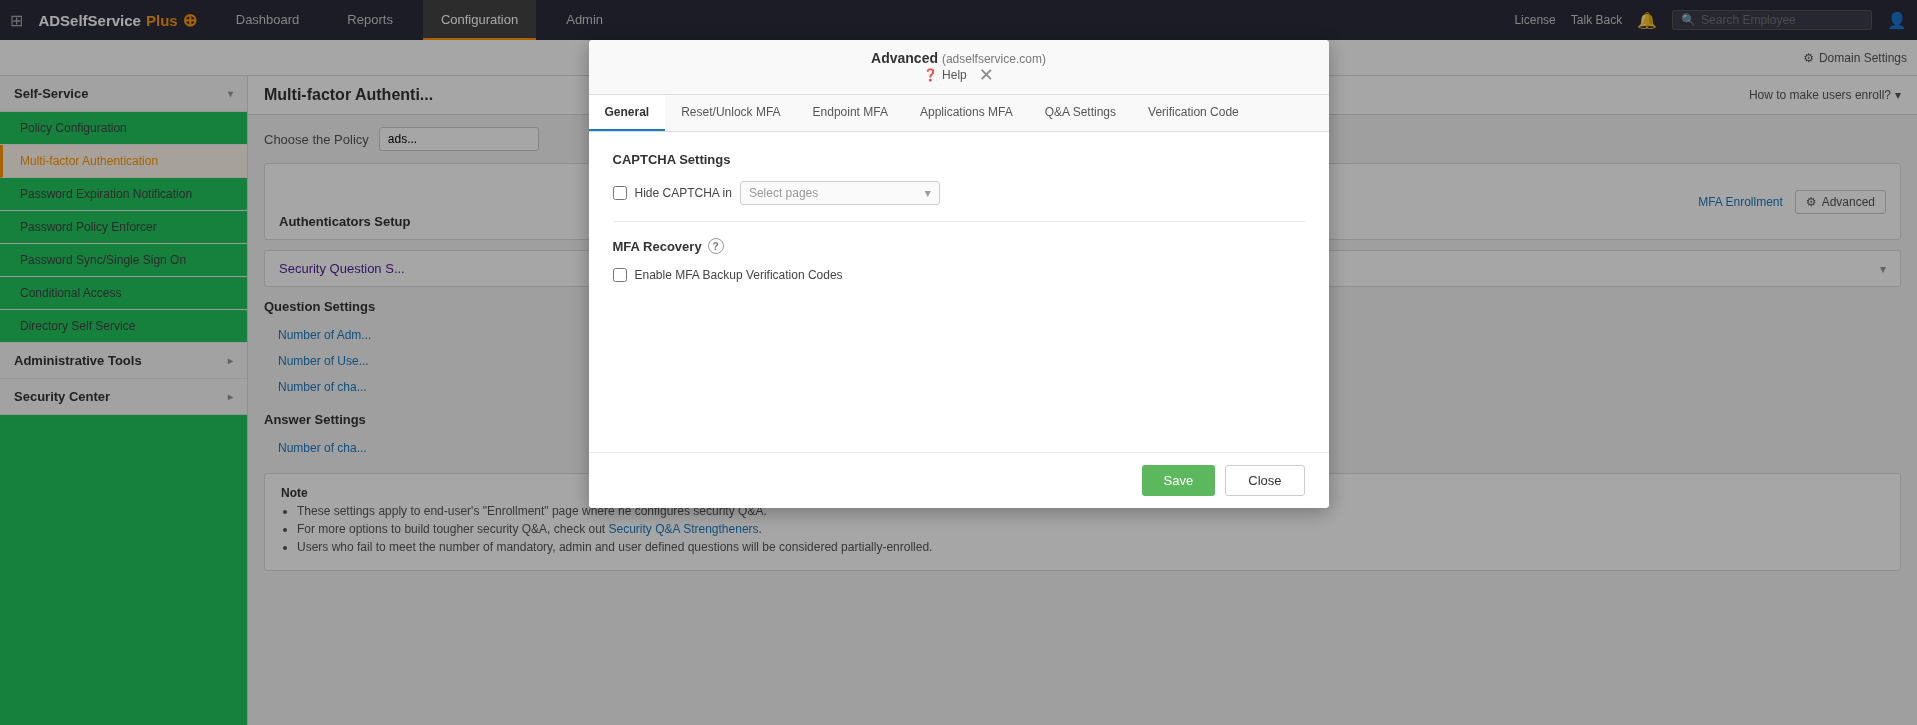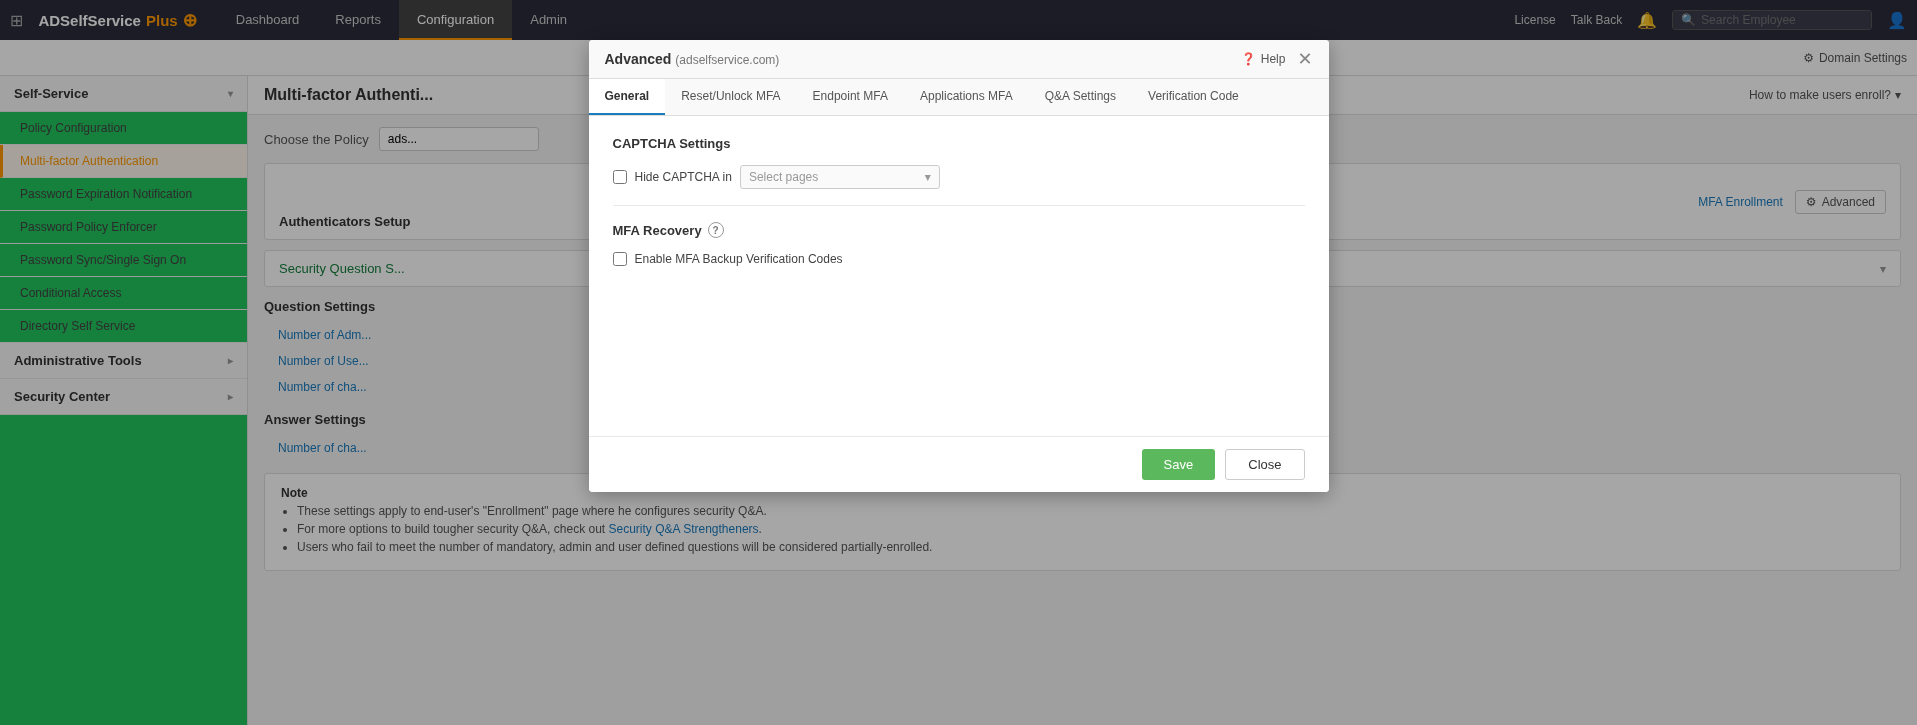--- a/index.html
+++ b/index.html
@@ -5,21 +5,21 @@
     * { box-sizing: border-box; margin: 0; padding: 0; }
     body { font-family: Arial, sans-serif; font-size: 13px; background: #f0f0f0; overflow: hidden; width: 1917px; height: 725px; }
 
     
     .topbar {
       display: flex; align-items: center; background: #2b2b3b; height: 40px; padding: 0 10px; gap: 10px;
     }
     .topbar-logo { color: white; font-size: 15px; font-weight: bold; display: flex; align-items: center; gap: 5px; white-space: nowrap; }
     .topbar-logo .plus { color: #f90; }
     .grid-icon { color: #aaa; margin-right: 5px; font-size: 16px; }
-    .nav-tabs { display: flex; gap: 0; margin-left: 10px; }
+    .nav-tabs { display: flex; gap: 12px; margin-left: 10px; }
     .nav-tab {
       color: #ccc; padding: 0 18px; height: 40px; display: flex; align-items: center; cursor: pointer; font-size: 13px; border-bottom: 2px solid transparent;
     }
     .nav-tab.active { color: white; background: #444; border-bottom: 2px solid #f90; }
     .topbar-right { margin-left: auto; display: flex; align-items: center; gap: 15px; }
     .topbar-right .link { color: #ccc; font-size: 12px; cursor: pointer; }
     .search-box {
       display: flex; align-items: center; background: #3c3c4e; border: 1px solid #555; border-radius: 3px; padding: 2px 8px; gap: 5px; width: 200px;
     }
     .search-box input { background: transparent; border: none; outline: none; color: #ccc; font-size: 12px; width: 100%; }
@@ -54,21 +54,21 @@
     .main-header { background: #fff; border-bottom: 1px solid #ddd; padding: 10px 16px; font-size: 16px; font-weight: bold; color: #333; }
     .main-body { padding: 12px 16px; }
     .policy-row { display: flex; align-items: center; gap: 10px; margin-bottom: 12px; font-size: 13px; color: #555; }
     .policy-input { border: 1px solid #ccc; border-radius: 3px; padding: 4px 8px; font-size: 12px; width: 160px; }
     .setup-bar { background: #fff; border: 1px solid #ddd; border-radius: 3px; padding: 10px 14px; display: flex; align-items: center; justify-content: space-between; margin-bottom: 10px; }
     .setup-bar-title { font-size: 13px; font-weight: bold; color: #333; margin-top: 40px; }
     .setup-bar-actions { display: flex; align-items: center; gap: 12px; }
     .mfa-enrollment-link { color: #1a7bbf; font-size: 12px; cursor: pointer; }
     .advanced-btn { display: flex; align-items: center; gap: 5px; font-size: 12px; color: #555; cursor: pointer; border: 1px solid #ccc; border-radius: 3px; padding: 4px 10px; background: #fff; }
     .question-row { background: #fff; border: 1px solid #ddd; border-radius: 3px; padding: 10px 14px; margin-bottom: 8px; display: flex; align-items: center; justify-content: space-between; }
-    .question-label { font-size: 13px; color: #15803d; }
+    .question-label { font-size: 13px; color: #4c1d95; }
     .dropdown-arrow { font-size: 12px; color: #999; }
     .section-title { font-size: 13px; font-weight: bold; color: #333; margin-bottom: 8px; margin-top: 12px; }
     .question-detail { padding: 6px 14px; font-size: 12px; color: #1a7bbf; cursor: pointer; }
 
     .note-box { background: #fff; border: 1px solid #ddd; border-radius: 3px; padding: 12px 16px; font-size: 12px; color: #555; margin-top: 10px; }
     .note-box strong { color: #333; }
     .note-box ul { margin-left: 16px; margin-top: 4px; }
     .note-box li { margin-bottom: 4px; }
     .note-link { color: #1a7bbf; cursor: pointer; }
 
@@ -76,21 +76,21 @@
 
     
     .modal-overlay {
       position: fixed; top: 0; left: 0; width: 100%; height: 100%; background: rgba(0,0,0,0.35); z-index: 1000; display: flex; align-items: flex-start; justify-content: center; padding-top: 40px;
     }
     .modal {
       background: #fff; border-radius: 4px; width: 740px; box-shadow: 0 4px 20px rgba(0,0,0,0.3); overflow: hidden;
     }
     .modal-header {
       display: flex; align-items: center; justify-content: space-between;
-      padding: 10px 16px; border-bottom: 1px solid #ddd; background: #f9f9f9;
+      padding: 10px 16px; border-bottom: 1px solid #ddd; background: #f9f9f9; flex-direction: column;
     }
     .modal-title { font-size: 14px; font-weight: bold; color: #333; }
     .modal-title .subdomain { font-weight: normal; color: #777; font-size: 12px; }
     .modal-header-actions { display: flex; align-items: center; gap: 12px; }
     .help-btn { display: flex; align-items: center; gap: 4px; font-size: 12px; color: #555; cursor: pointer; }
     .close-btn { font-size: 18px; color: #888; cursor: pointer; line-height: 1; }
     .modal-tabs { display: flex; border-bottom: 1px solid #ddd; background: #f9f9f9; }
     .modal-tab { padding: 10px 16px; font-size: 12px; color: #555; cursor: pointer; border-bottom: 2px solid transparent; }
     .modal-tab.active { color: #333; border-bottom: 2px solid #1a7bbf; font-weight: bold; background: #fff; }
     .modal-body { padding: 20px 24px; min-height: 320px; }

